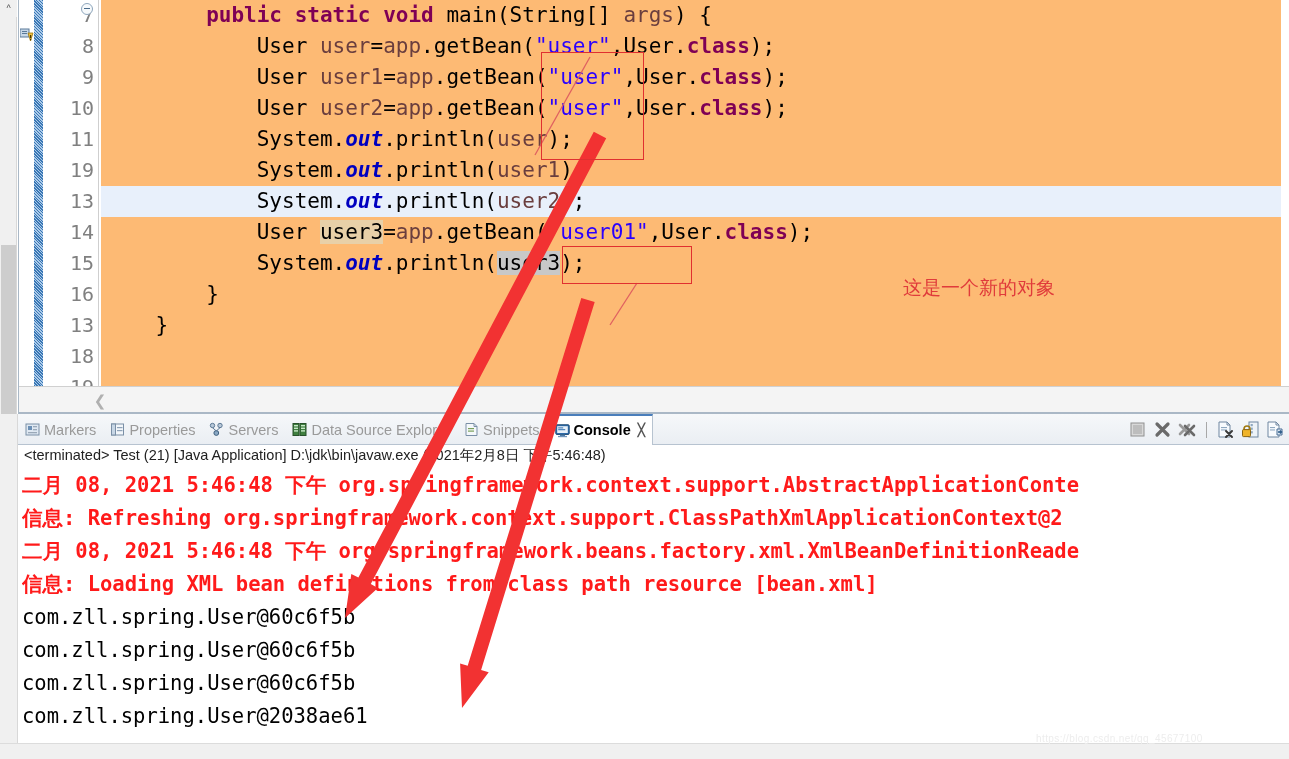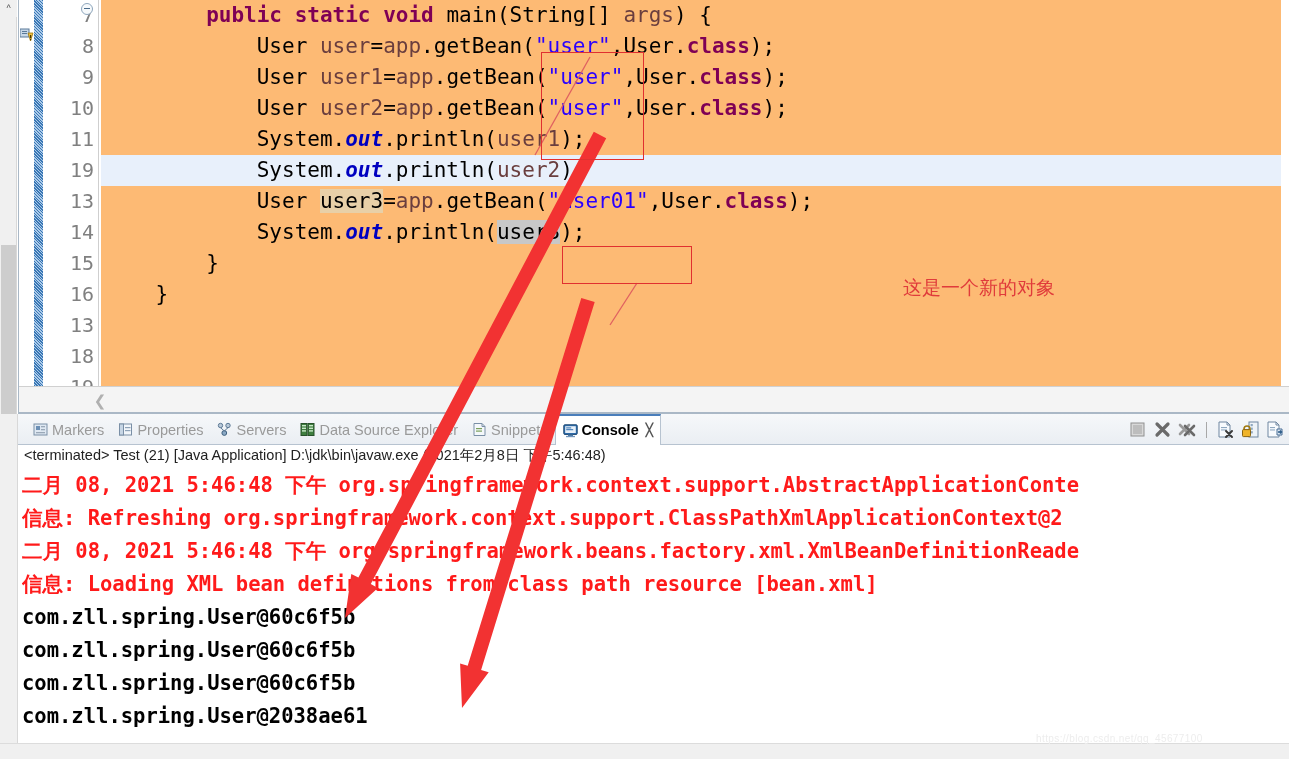--- a/index.html
+++ b/index.html
@@ -134,21 +134,21 @@
   .panel-left-rail {
     position: absolute; left: -18px; top: 0; width: 18px; bottom: 0;
     background: #f0f0f0; border-right: 1px solid #d8d8d8;
   }
   .tabbar {
     position: absolute; left: 0; top: 0; right: 0; height: 31px;
     background: linear-gradient(#f6f8fa, #eaeef3);
     border-bottom: 1px solid #b7c3d0;
   }
   .tabs {
-    position: absolute; left: 8px; top: 0; height: 31px;
+    position: absolute; left: 0; top: 0; height: 31px;
     display: flex; align-items: center;
   }
   .tab {
     display: flex; align-items: center; gap: 4px;
     height: 31px; padding: 0 7px;
     font-size: 14.5px; color: #9a9a9a;
     white-space: nowrap;
   }
   .tab.active {
     color: #000000; font-weight: bold;
@@ -176,21 +176,21 @@
 
   .console-out {
     position: absolute; left: 4px; top: 55px; right: 10px; bottom: 8px;
     overflow: hidden;
     font-family: "DejaVu Sans Mono", monospace;
     font-size: 20.5px;
     line-height: 33px;
     white-space: pre;
   }
   .oline.err { color: #ff1a1a; font-weight: bold; }
-  .oline.std { color: #000000; font-weight: bold; }
+  .oline.std { color: #000000; font-weight: normal; }
 
   .panel-bottom-rail {
     position: absolute; left: -18px; bottom: 0; right: 0; height: 16px;
     background: #f0f0f0; border-top: 1px solid #dcdcdc;
   }
 
   
   .overlay {
     position: absolute; left: 0; top: 0; width: 1289px; height: 759px;
     pointer-events: none;
@@ -259,20 +259,21 @@
           <div class="ln">18</div>
           <div class="ln">19</div>
         </div>
       <div class="fold"></div>
 
       <div class="code" id="codearea">
           <div class="cline"><span>        </span><span class="kw">public static void </span><span>main(String[] </span><span class="loc">args</span><span>) {</span></div>
           <div class="cline"><span>            User </span><span class="loc">user</span><span>=</span><span class="loc">app</span><span>.getBean(</span><span class="str">"user"</span><span>,User.</span><span class="kw">class</span><span>);</span></div>
           <div class="cline"><span>            User </span><span class="loc">user1</span><span>=</span><span class="loc">app</span><span>.getBean(</span><span class="str">"user"</span><span>,User.</span><span class="kw">class</span><span>);</span></div>
           <div class="cline"><span>            User </span><span class="loc">user2</span><span>=</span><span class="loc">app</span><span>.getBean(</span><span class="str">"user"</span><span>,User.</span><span class="kw">class</span><span>);</span></div>
+          <div class="cline"><span>            System.</span><span class="fld">out</span><span>.println(</span><span class="loc">user</span><span>);</span></div>
           <div class="cline"><span>            System.</span><span class="fld">out</span><span>.println(</span><span class="loc">user1</span><span>);</span></div>
           <div class="cline cur"><span>            System.</span><span class="fld">out</span><span>.println(</span><span class="loc">user2</span><span>);</span></div>
           <div class="cline"><span>            User </span><span class="occ-w">user3</span><span>=</span><span class="loc">app</span><span>.getBean(</span><span class="str">"user01"</span><span>,User.</span><span class="kw">class</span><span>);</span></div>
           <div class="cline"><span>            System.</span><span class="fld">out</span><span>.println(</span><span class="occ-r">user3</span><span>);</span></div>
           <div class="cline"><span>        }</span></div>
           <div class="cline"><span>    }</span></div>
           <div class="cline"><span></span></div>
         </div>
 
       <div class="hscroll">

